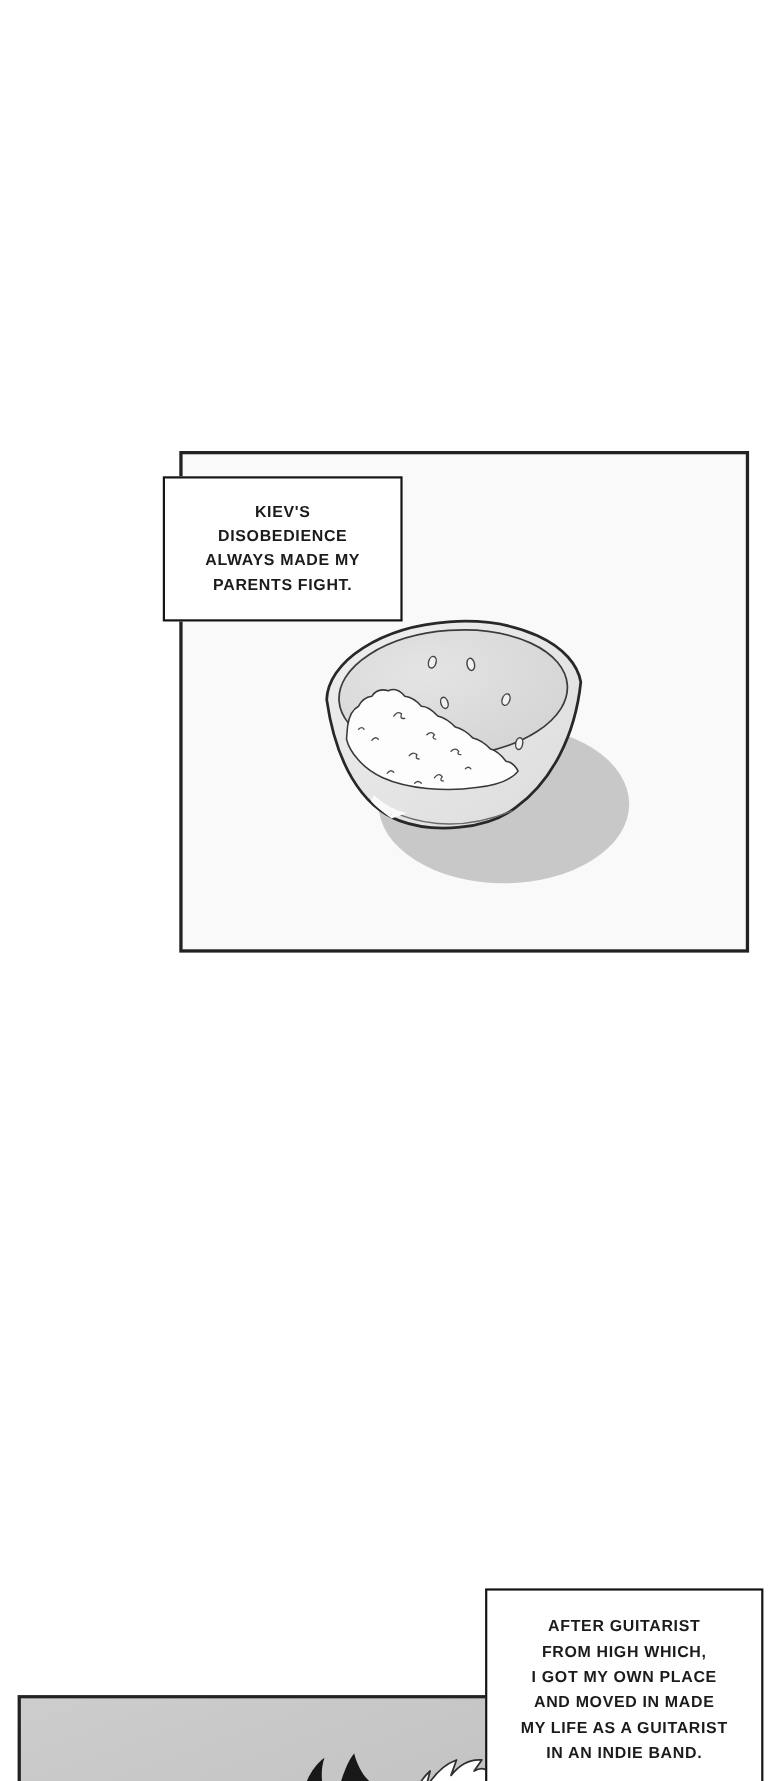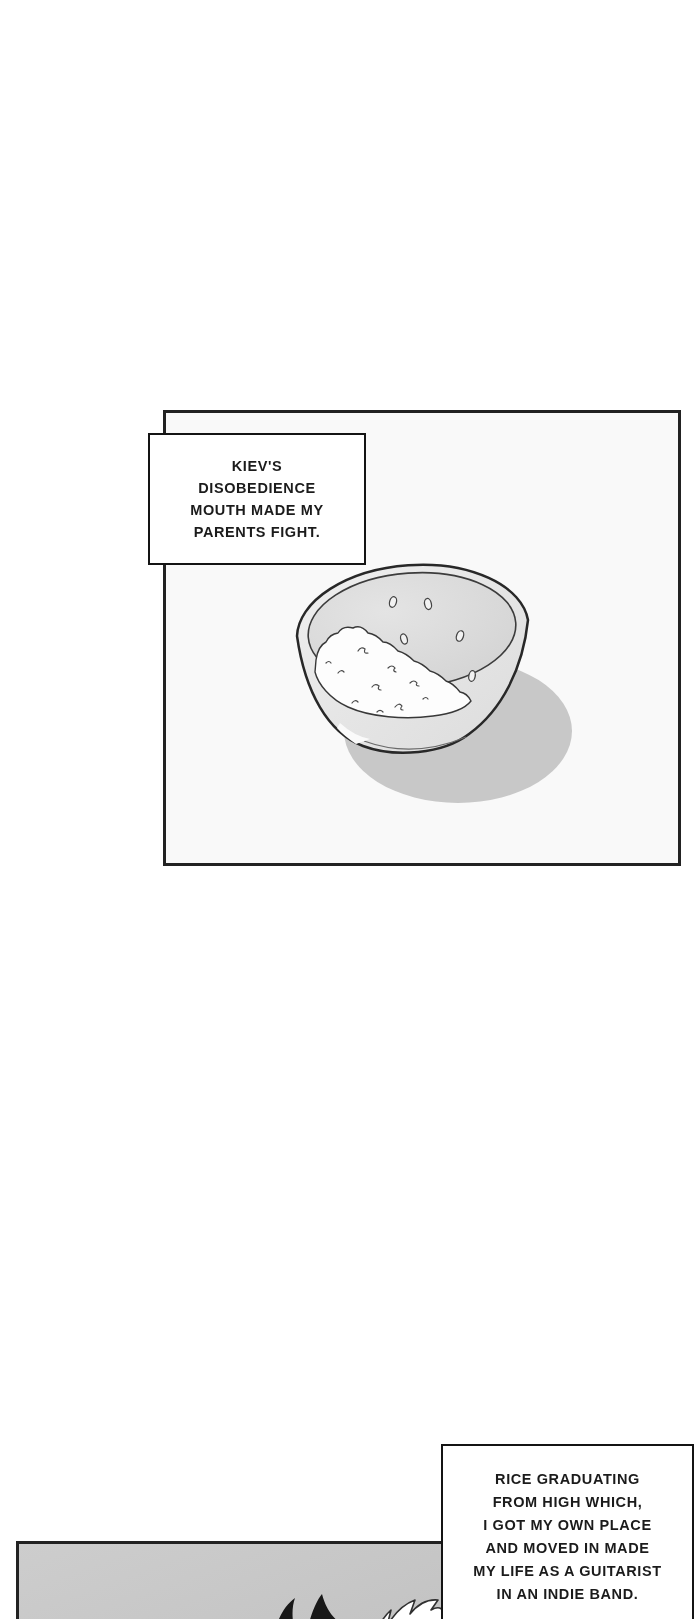--- a/index.html
+++ b/index.html
@@ -89,41 +89,41 @@
       </g>
 
       <path d="M198,328 Q247,346 300,324" fill="none" stroke="#6a6a6a" stroke-width="1.2"></path>
       <path d="M174,310 Q188,323 204,326 L190,331 Q177,322 171,315 Z" fill="#fafafa"></path>
     </svg>
   </div>
 
   <div class="caption caption-1">
     <div class="ln">KIEV'S</div>
     <div class="ln">DISOBEDIENCE</div>
-    <div class="ln">MOUTH MADE MY</div>
+    <div class="ln">ALWAYS MADE MY</div>
     <div class="ln">PARENTS FIGHT.</div>
   </div>
 
 
   <div class="panel panel-2">
     <svg viewBox="0 0 424 104" preserveAspectRatio="none" aria-hidden="true">
 
       <g fill="#181818">
         <path d="M252,104 C255,84 262,64 276,54 C271,68 274,86 281,104 Z"></path>
         <path d="M284,104 C289,78 296,58 303,50 C306,62 312,72 320,78 L323,104 Z"></path>
       </g>
 
       <path d="M352,104 C356,88 363,74 372,66 L368,82 C375,70 385,60 396,56
            L391,70 C399,60 409,55 419,56 L412,66 C419,62 424,64 424,68
            L424,104 Z" fill="#ffffff" stroke="#303030" stroke-width="1.6" stroke-linejoin="round"></path>
     </svg>
   </div>
 
   <div class="caption caption-3">
-    <div class="ln">RICE GRADUATING</div>
+    <div class="ln">AFTER GUITARIST</div>
     <div class="ln">FROM HIGH WHICH,</div>
     <div class="ln">I GOT MY OWN PLACE</div>
     <div class="ln">AND MOVED IN MADE</div>
     <div class="ln">MY LIFE AS A GUITARIST</div>
     <div class="ln">IN AN INDIE BAND.</div>
   </div>
 
 </div>
 
 </body></html>

